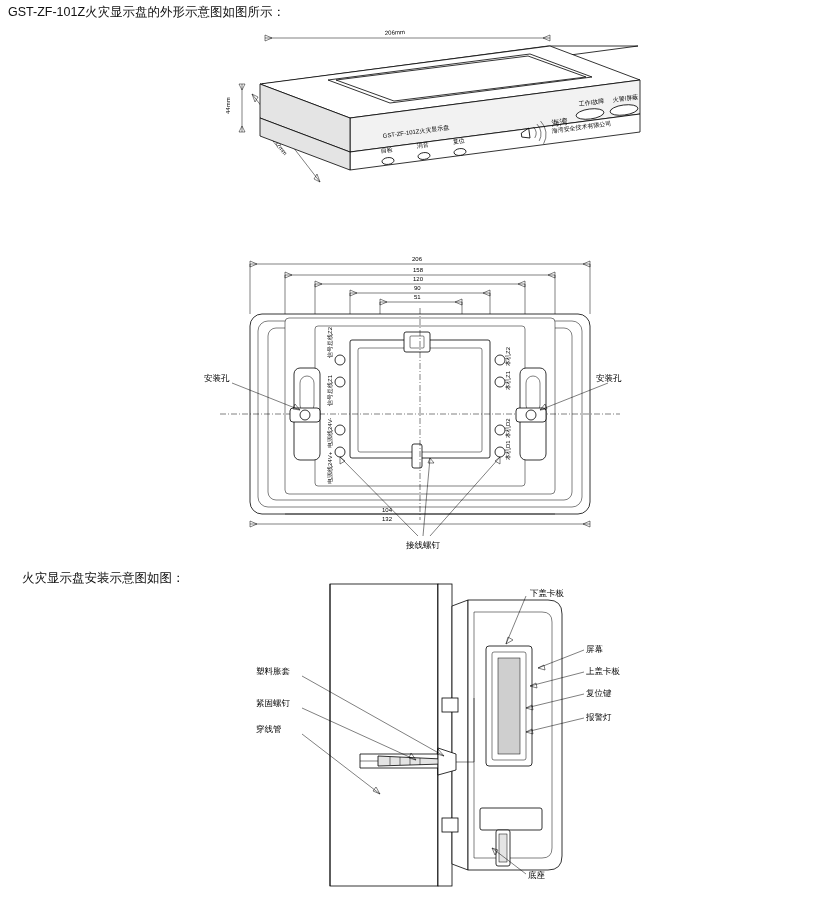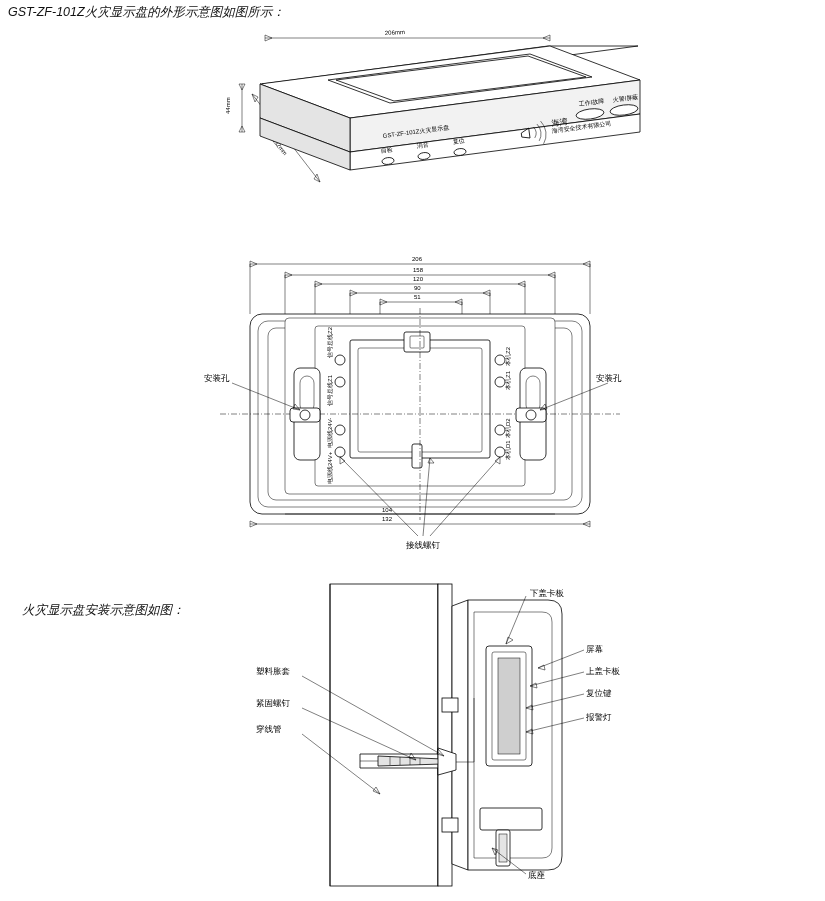--- a/index.html
+++ b/index.html
@@ -19,25 +19,24 @@
     position: relative;
     width: 825px;
     height: 901px;
   }
   .caption {
     position: absolute;
     font-size: 12.5px;
     line-height: 16px;
     color: #111111;
     white-space: nowrap;
-    font-style: italic;
   }
   #caption-1 { left: 8px;  top: 4px; }
   #caption-2 { left: 8px;  top: 229px; }
-  #caption-3 { left: 22px; top: 570px; margin-top: 32px; }
+  #caption-3 { left: 22px; top: 570px; }
 
   .figure {
     position: absolute;
   }
   #figure-1 { left: 200px; top: 22px;  width: 470px; height: 195px; }
   #figure-2 { left: 190px; top: 248px; width: 460px; height: 315px; }
   #figure-3 { left: 230px; top: 578px; width: 420px; height: 315px; }
 
   svg { display: block; }
   .ln   { stroke: #000; stroke-width: 0.8; fill: none; }

